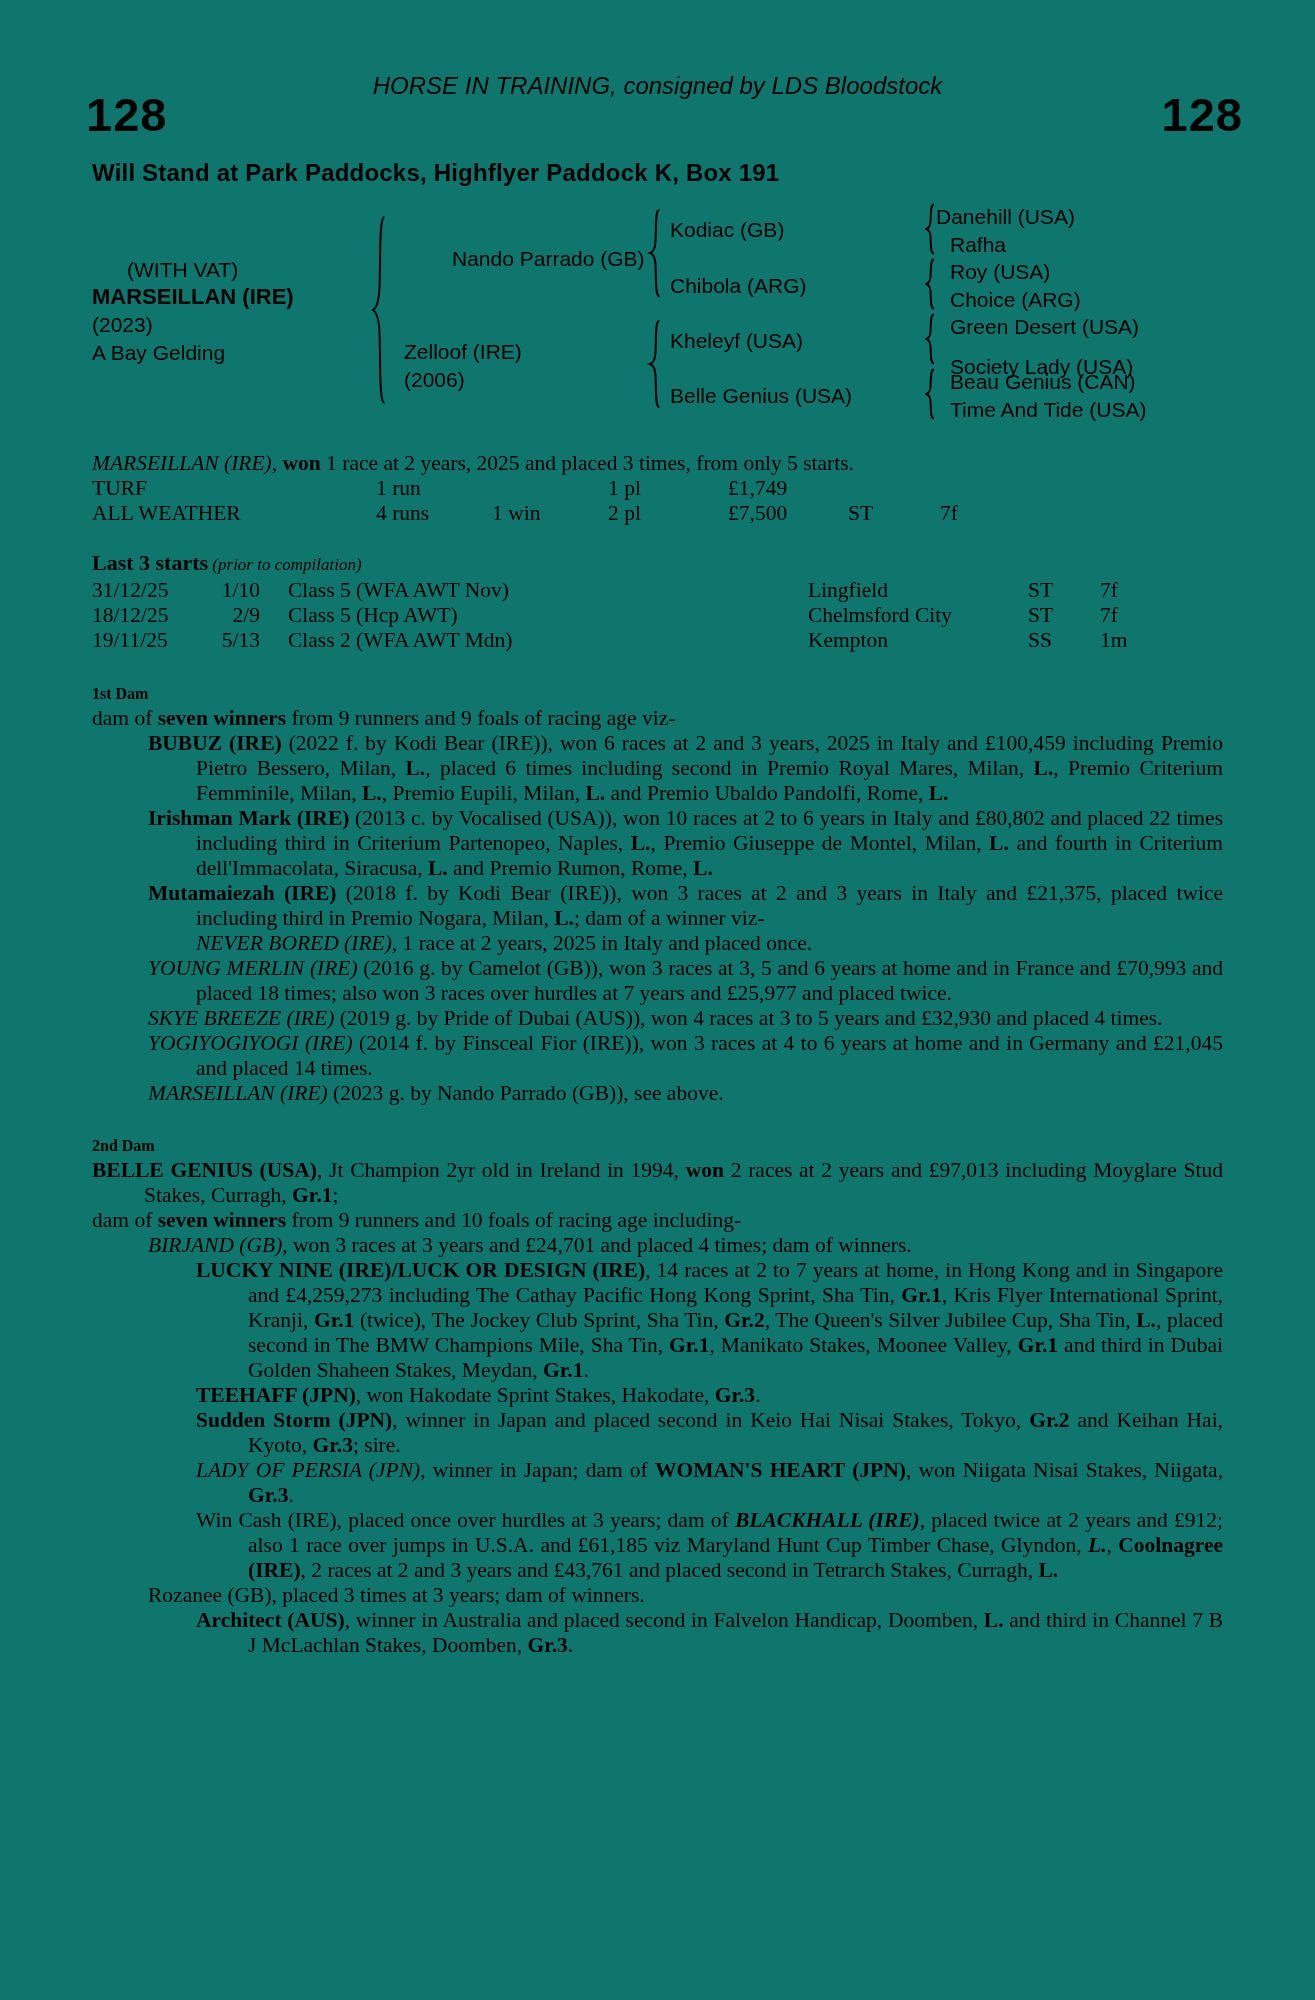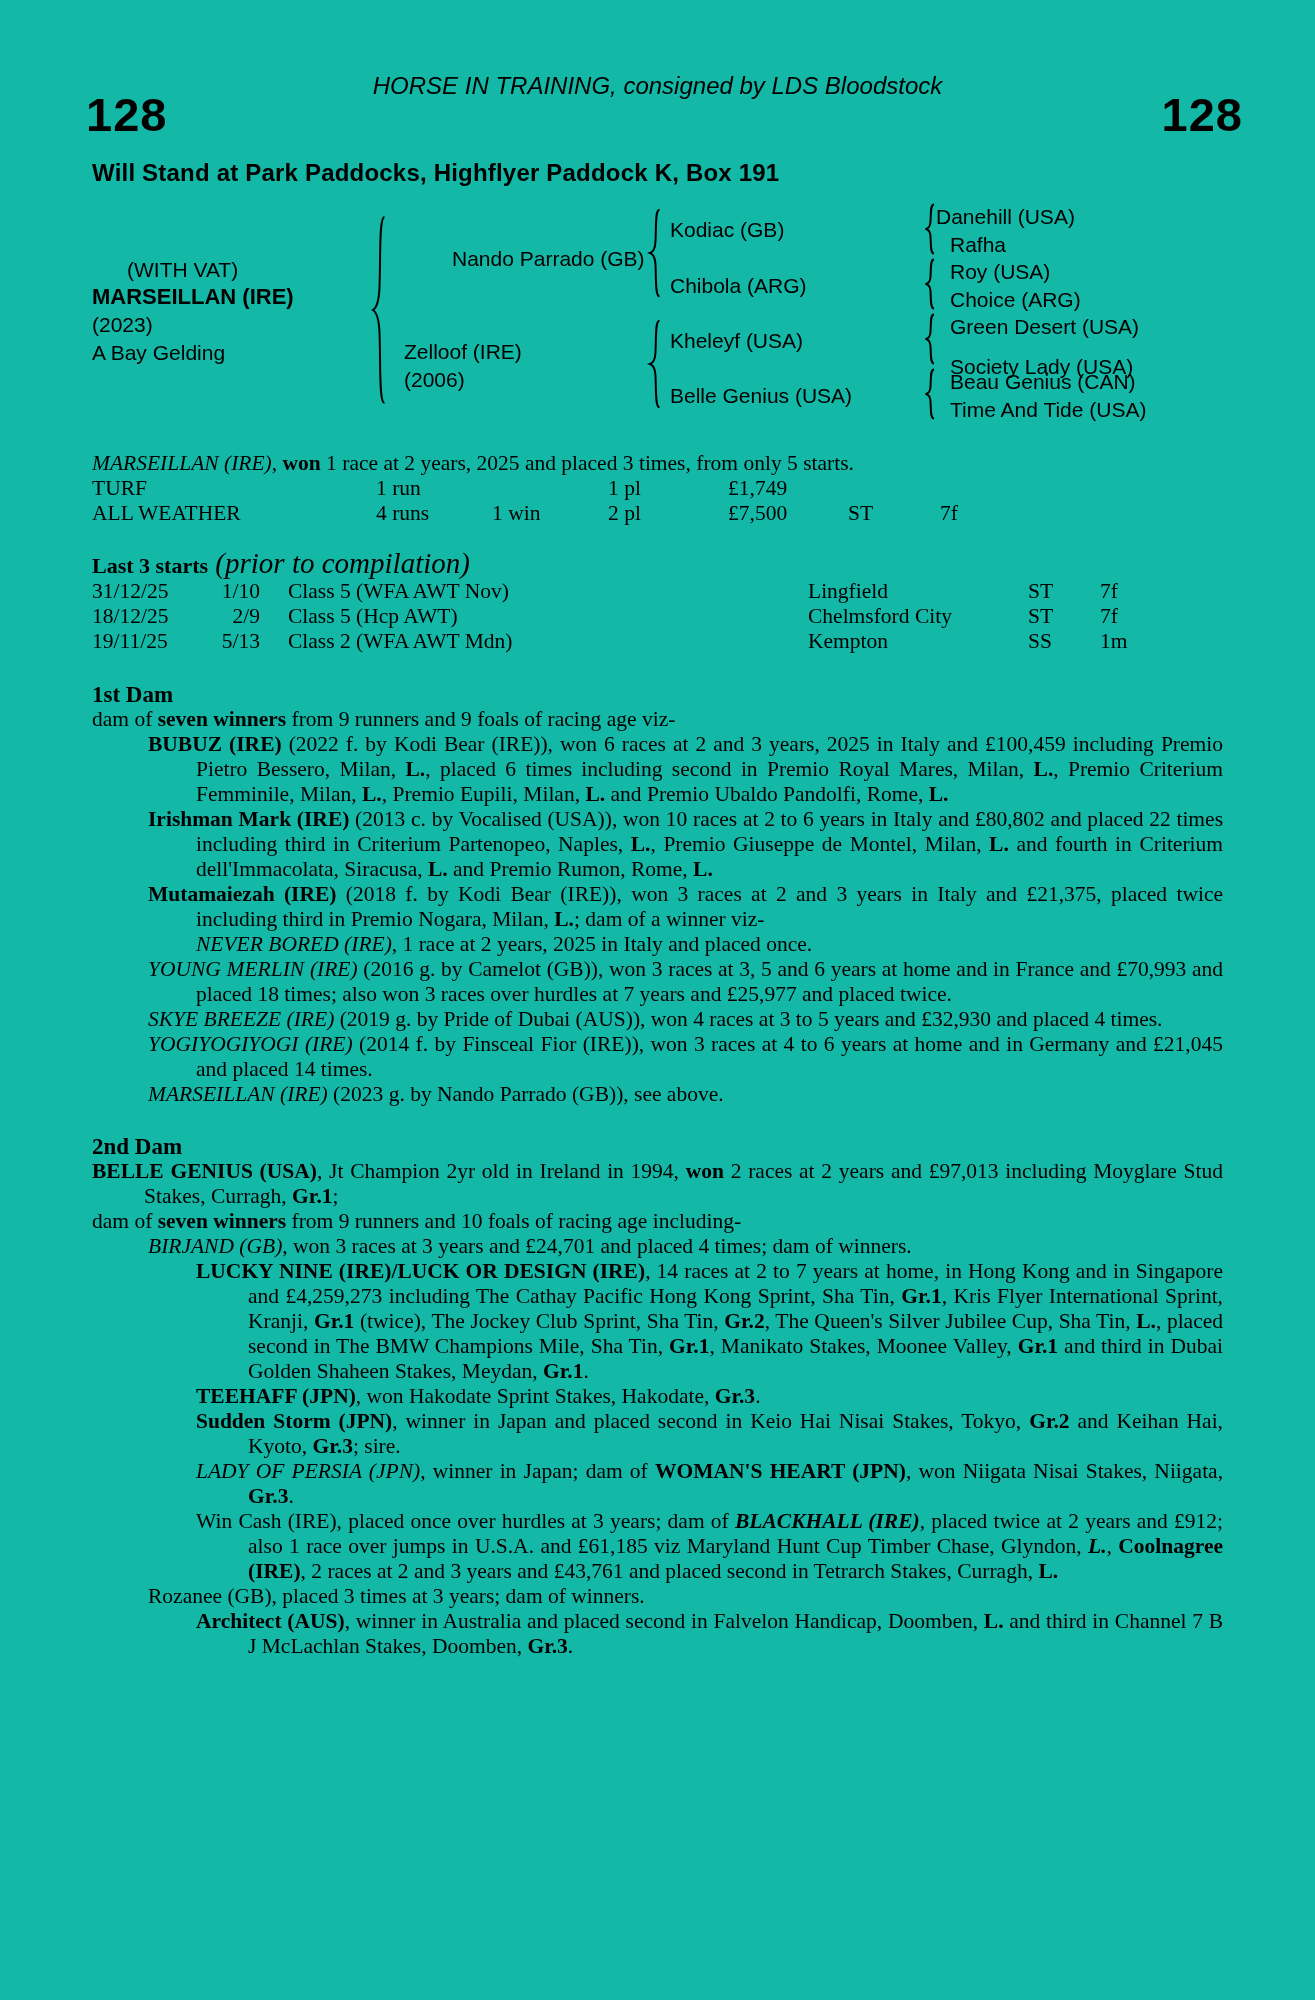--- a/index.html
+++ b/index.html
@@ -1,18 +1,18 @@
 <!DOCTYPE html>
 <html><head>
 <meta charset="utf-8">
 <style>
   html,body { margin:0; padding:0; background:#e8e8e8; }
   .page {
     position:relative; width:1315px; height:2000px; margin:0 auto;
-    background:#14b8a6; color:#000;
+    background:#0f766e; color:#000;
     font-family:"Liberation Sans", sans-serif;
     overflow:hidden;
   }
   
   .hdr {
     position:absolute; top:72px; left:0; width:100%;
     text-align:center; font-style:italic; font-size:24px; line-height:28px;
   }
   .lot { position:absolute; top:90px; font-size:47px; font-weight:bold; letter-spacing:1px; line-height:50px; }
   .lot-left { left:86px; }
@@ -31,25 +31,25 @@
   .flow {
     position:absolute; top:451px; left:92px; width:1131px;
     font-size:21.5px; line-height:25px;font-family:Liberation Serif, serif;
   }
   .record { }
   .bha-title { margin-top:22px; font-size:22px; font-weight:bold; line-height:28px; }
   .table .trow { display:grid; line-height:25px; }
   .bha .trow { grid-template-columns:284px 116px 116px 120px 120px 92px 1fr; }
   .l3-title { margin-top:24px; line-height:26px; font-size:22px; }
   .l3-title .t-b { font-weight:bold; }
-  .l3-title .t-i { font-style:italic; font-size:29px; }
+  .l3-title .t-i { font-style:italic; font-size:17px; }
   .l3 .trow { grid-template-columns:104px 64px 548px 220px 72px 1fr; }
   .l3 .c1 { text-align:right; }
   .l3 .c2 { padding-left:28px; }
-  .sec-head { font-weight:bold; font-size:23px; line-height:25px; }
+  .sec-head { font-weight:bold; font-size:16px; line-height:25px; }
   .sec-head.d1 { margin-top:28px; }
   .sec-head.d2 { margin-top:27px; }
   .paras .para { text-align:justify; }
   .p0  { }
   .p0h { padding-left:52px;  text-indent:-52px; }
   .p1  { padding-left:104px; text-indent:-48px; }
   .p2  { padding-left:156px; text-indent:-52px; }
   .seg-b  { font-weight:bold; }
   .seg-i  { font-style:italic; }
   .seg-bi { font-weight:bold; font-style:italic; }

